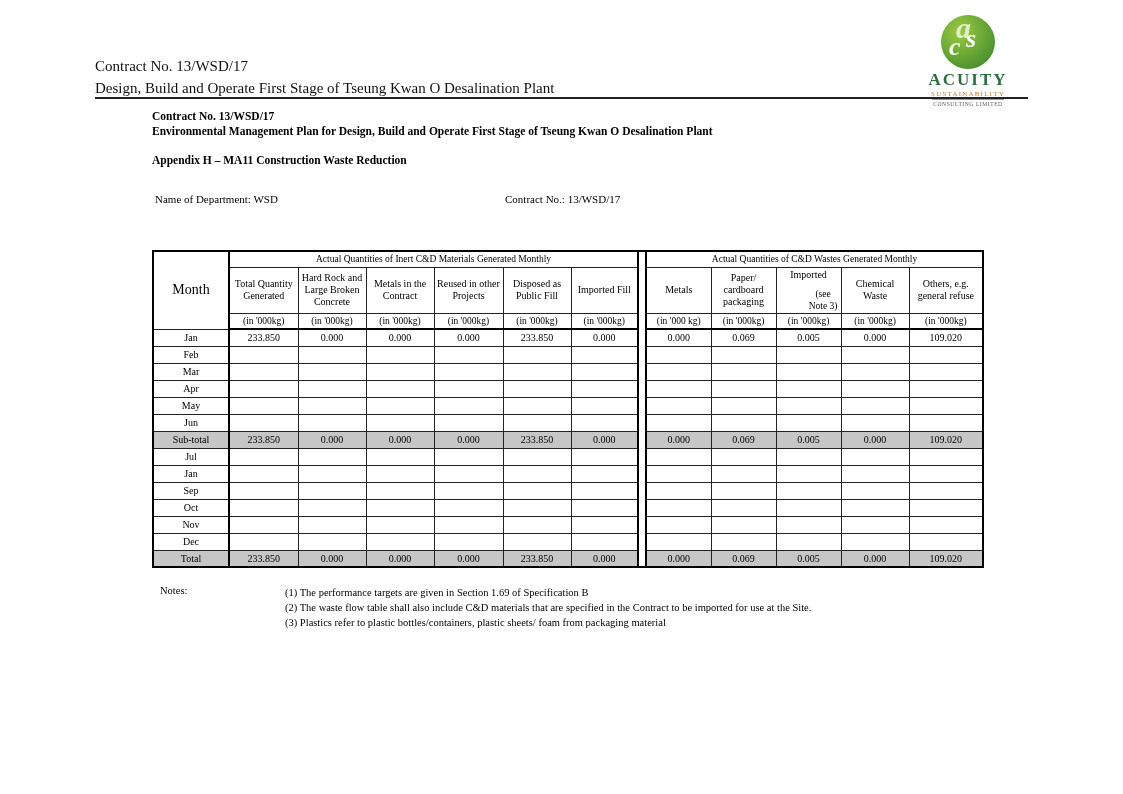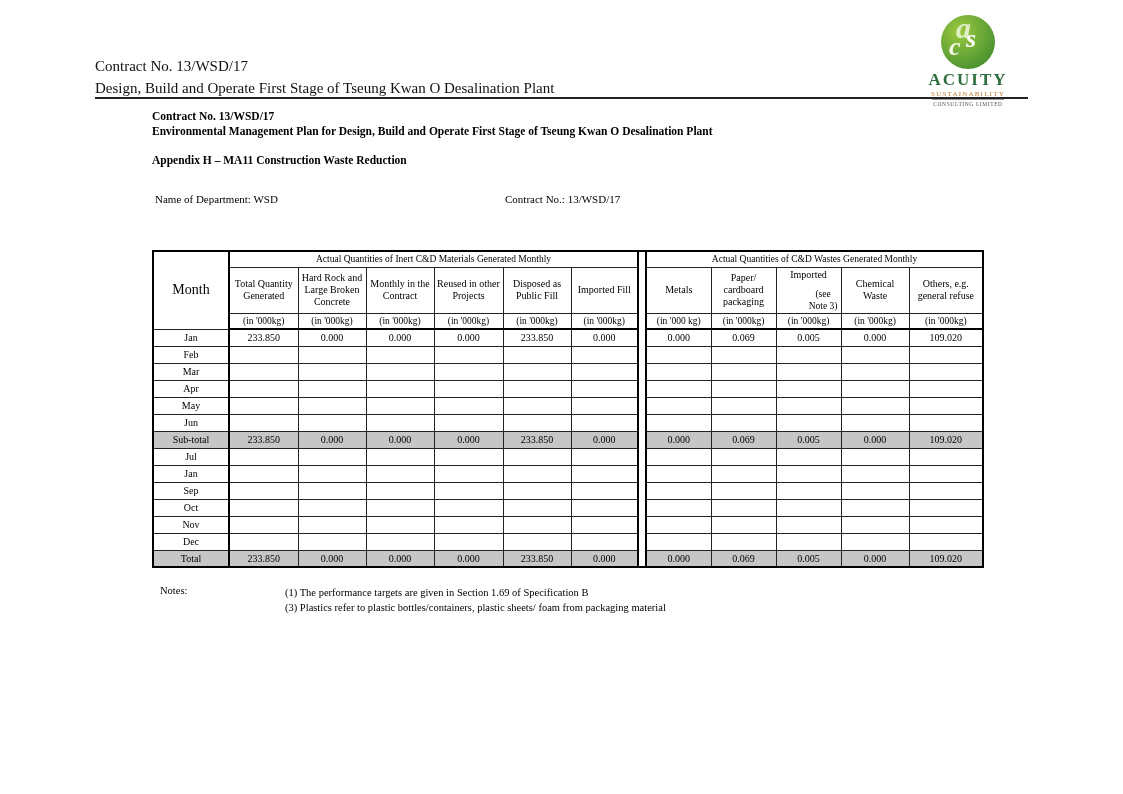--- a/index.html
+++ b/index.html
@@ -131,21 +131,21 @@
             <th class="h-group" colspan="5">Actual Quantities of C&amp;D Wastes Generated Monthly</th>
           </tr>
           <tr>
             <th class="h-col">
               <div>Total Quantity Generated</div>
             </th>
             <th class="h-col">
               <div>Hard Rock and Large Broken Concrete</div>
             </th>
             <th class="h-col">
-              <div>Monthly in the Contract</div>
+              <div>Metals in the Contract</div>
             </th>
             <th class="h-col">
               <div>Reused in other Projects</div>
             </th>
             <th class="h-col">
               <div>Disposed as Public Fill</div>
             </th>
             <th class="h-col">
               <div>Imported Fill</div>
             </th>
@@ -375,16 +375,17 @@
             <td class="val">0.000</td>
             <td class="val">109.020</td>
           </tr>
         </tbody>
     </table>
   </div>
 
   <div class="notes-label">Notes:</div>
   <div class="notes-list">
       <div>(1) The performance targets are given in Section 1.69 of Specification B</div>
+      <div>(2) The waste flow table shall also include C&amp;D materials that are specified in the Contract to be imported for use at the Site.</div>
       <div>(3) Plastics refer to plastic bottles/containers, plastic sheets/ foam from packaging material</div>
     </div>
 
 </div>
 
 </body></html>

